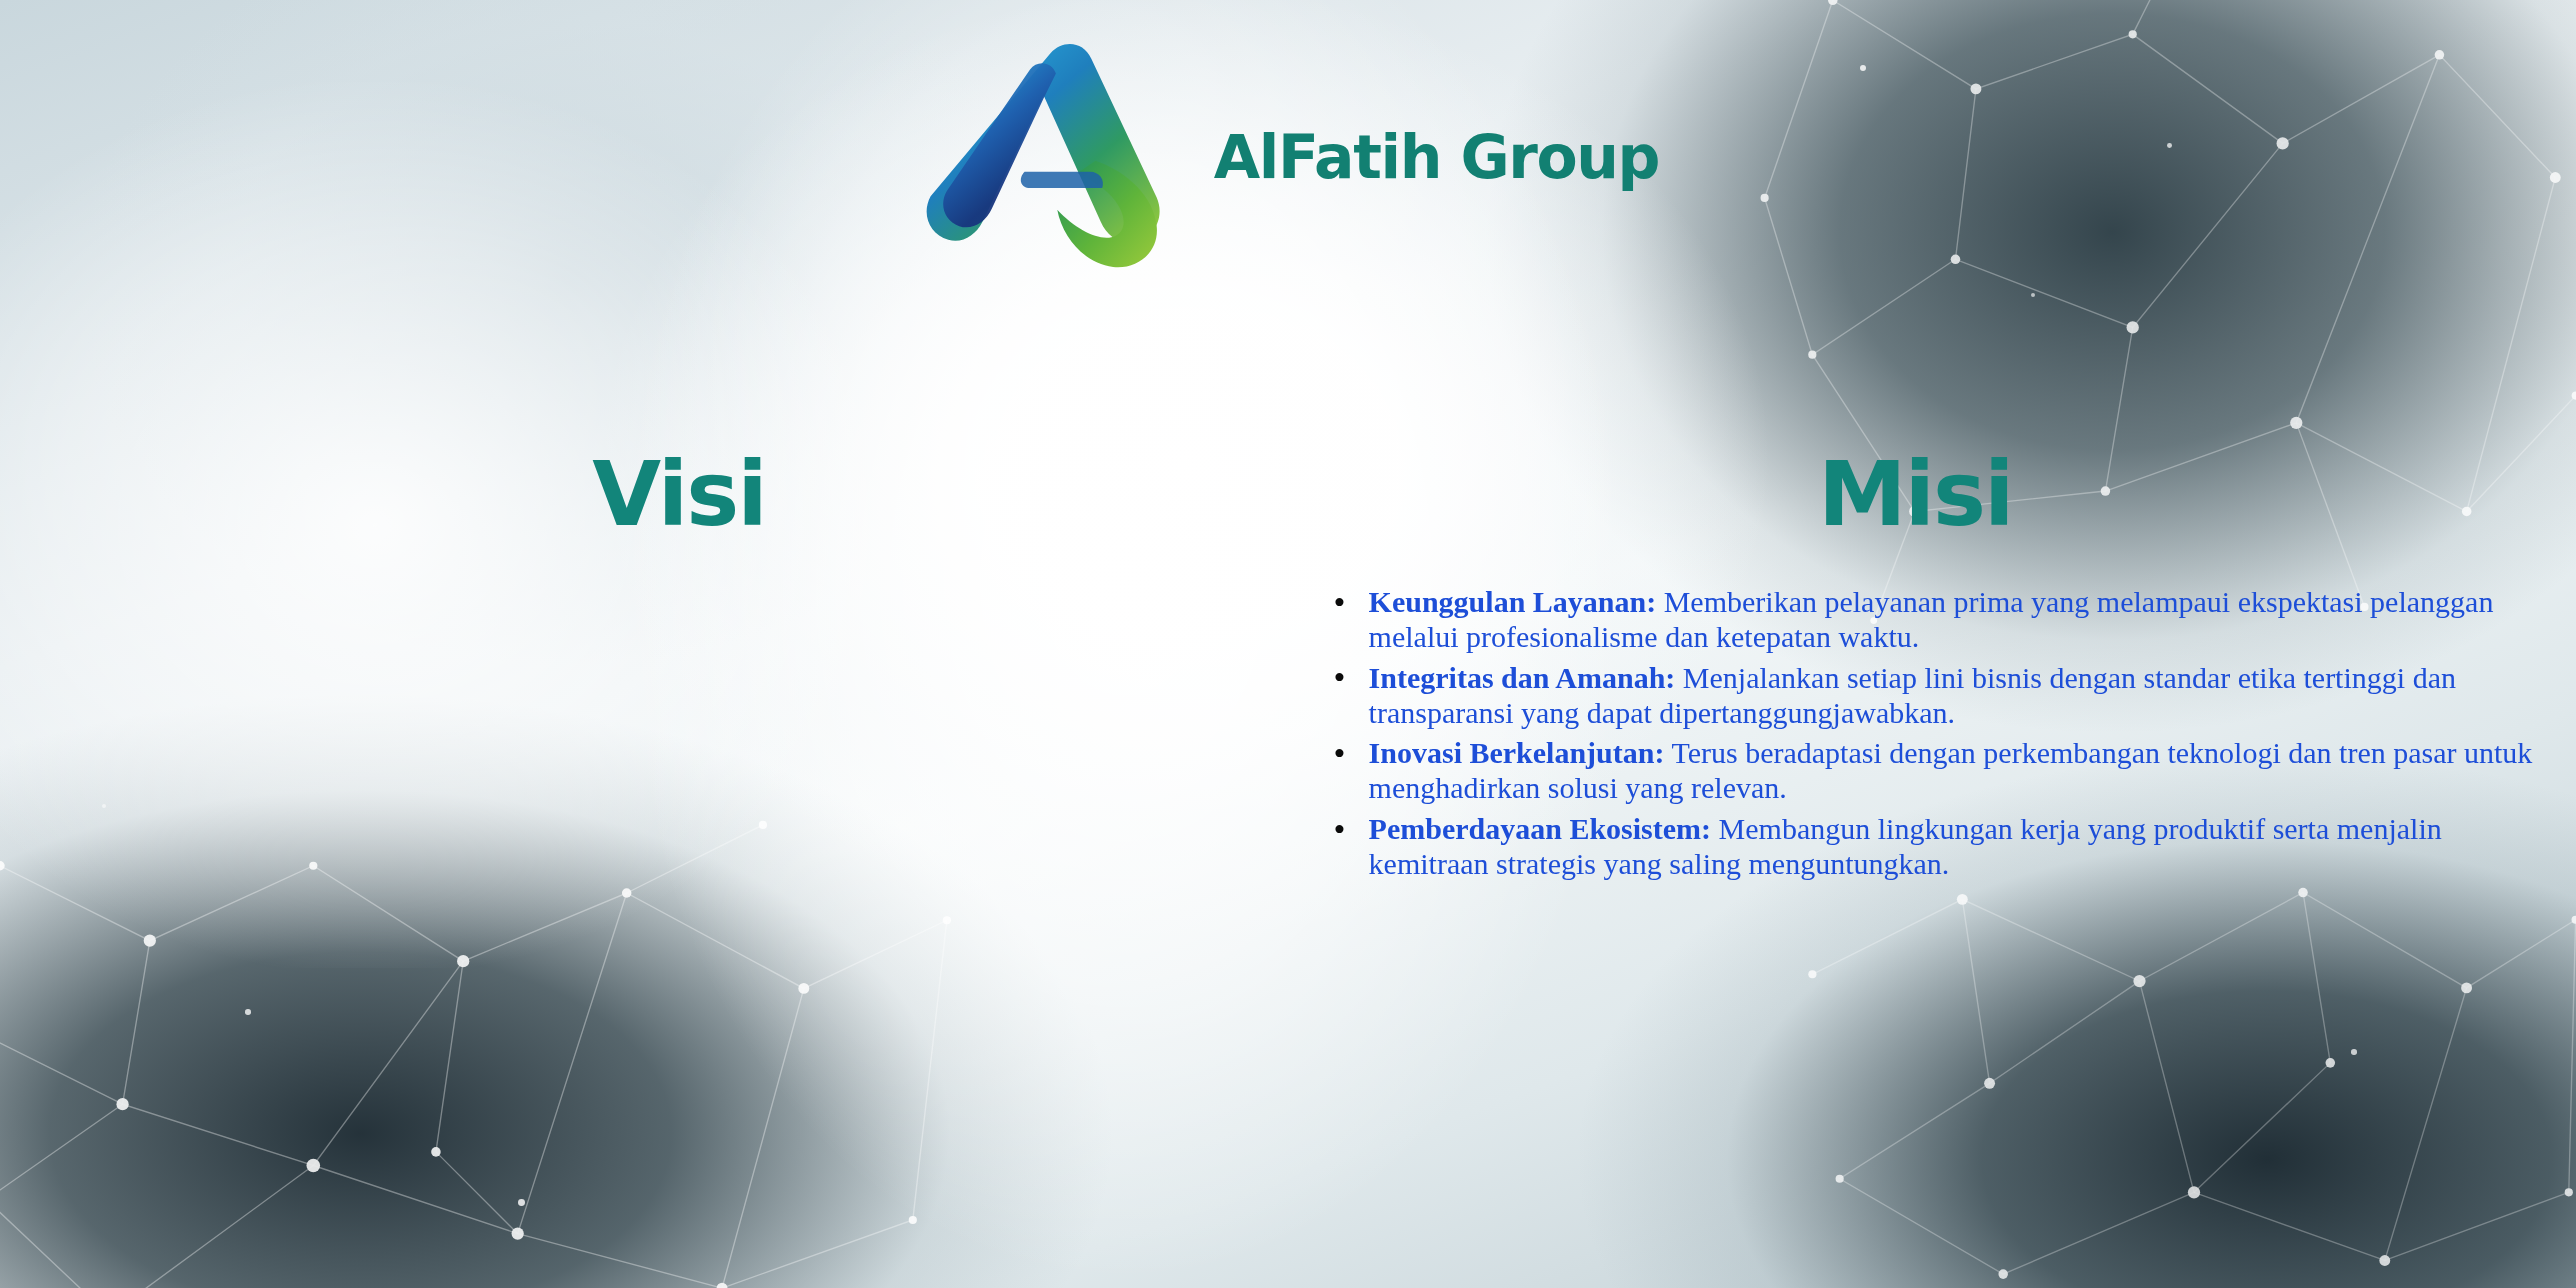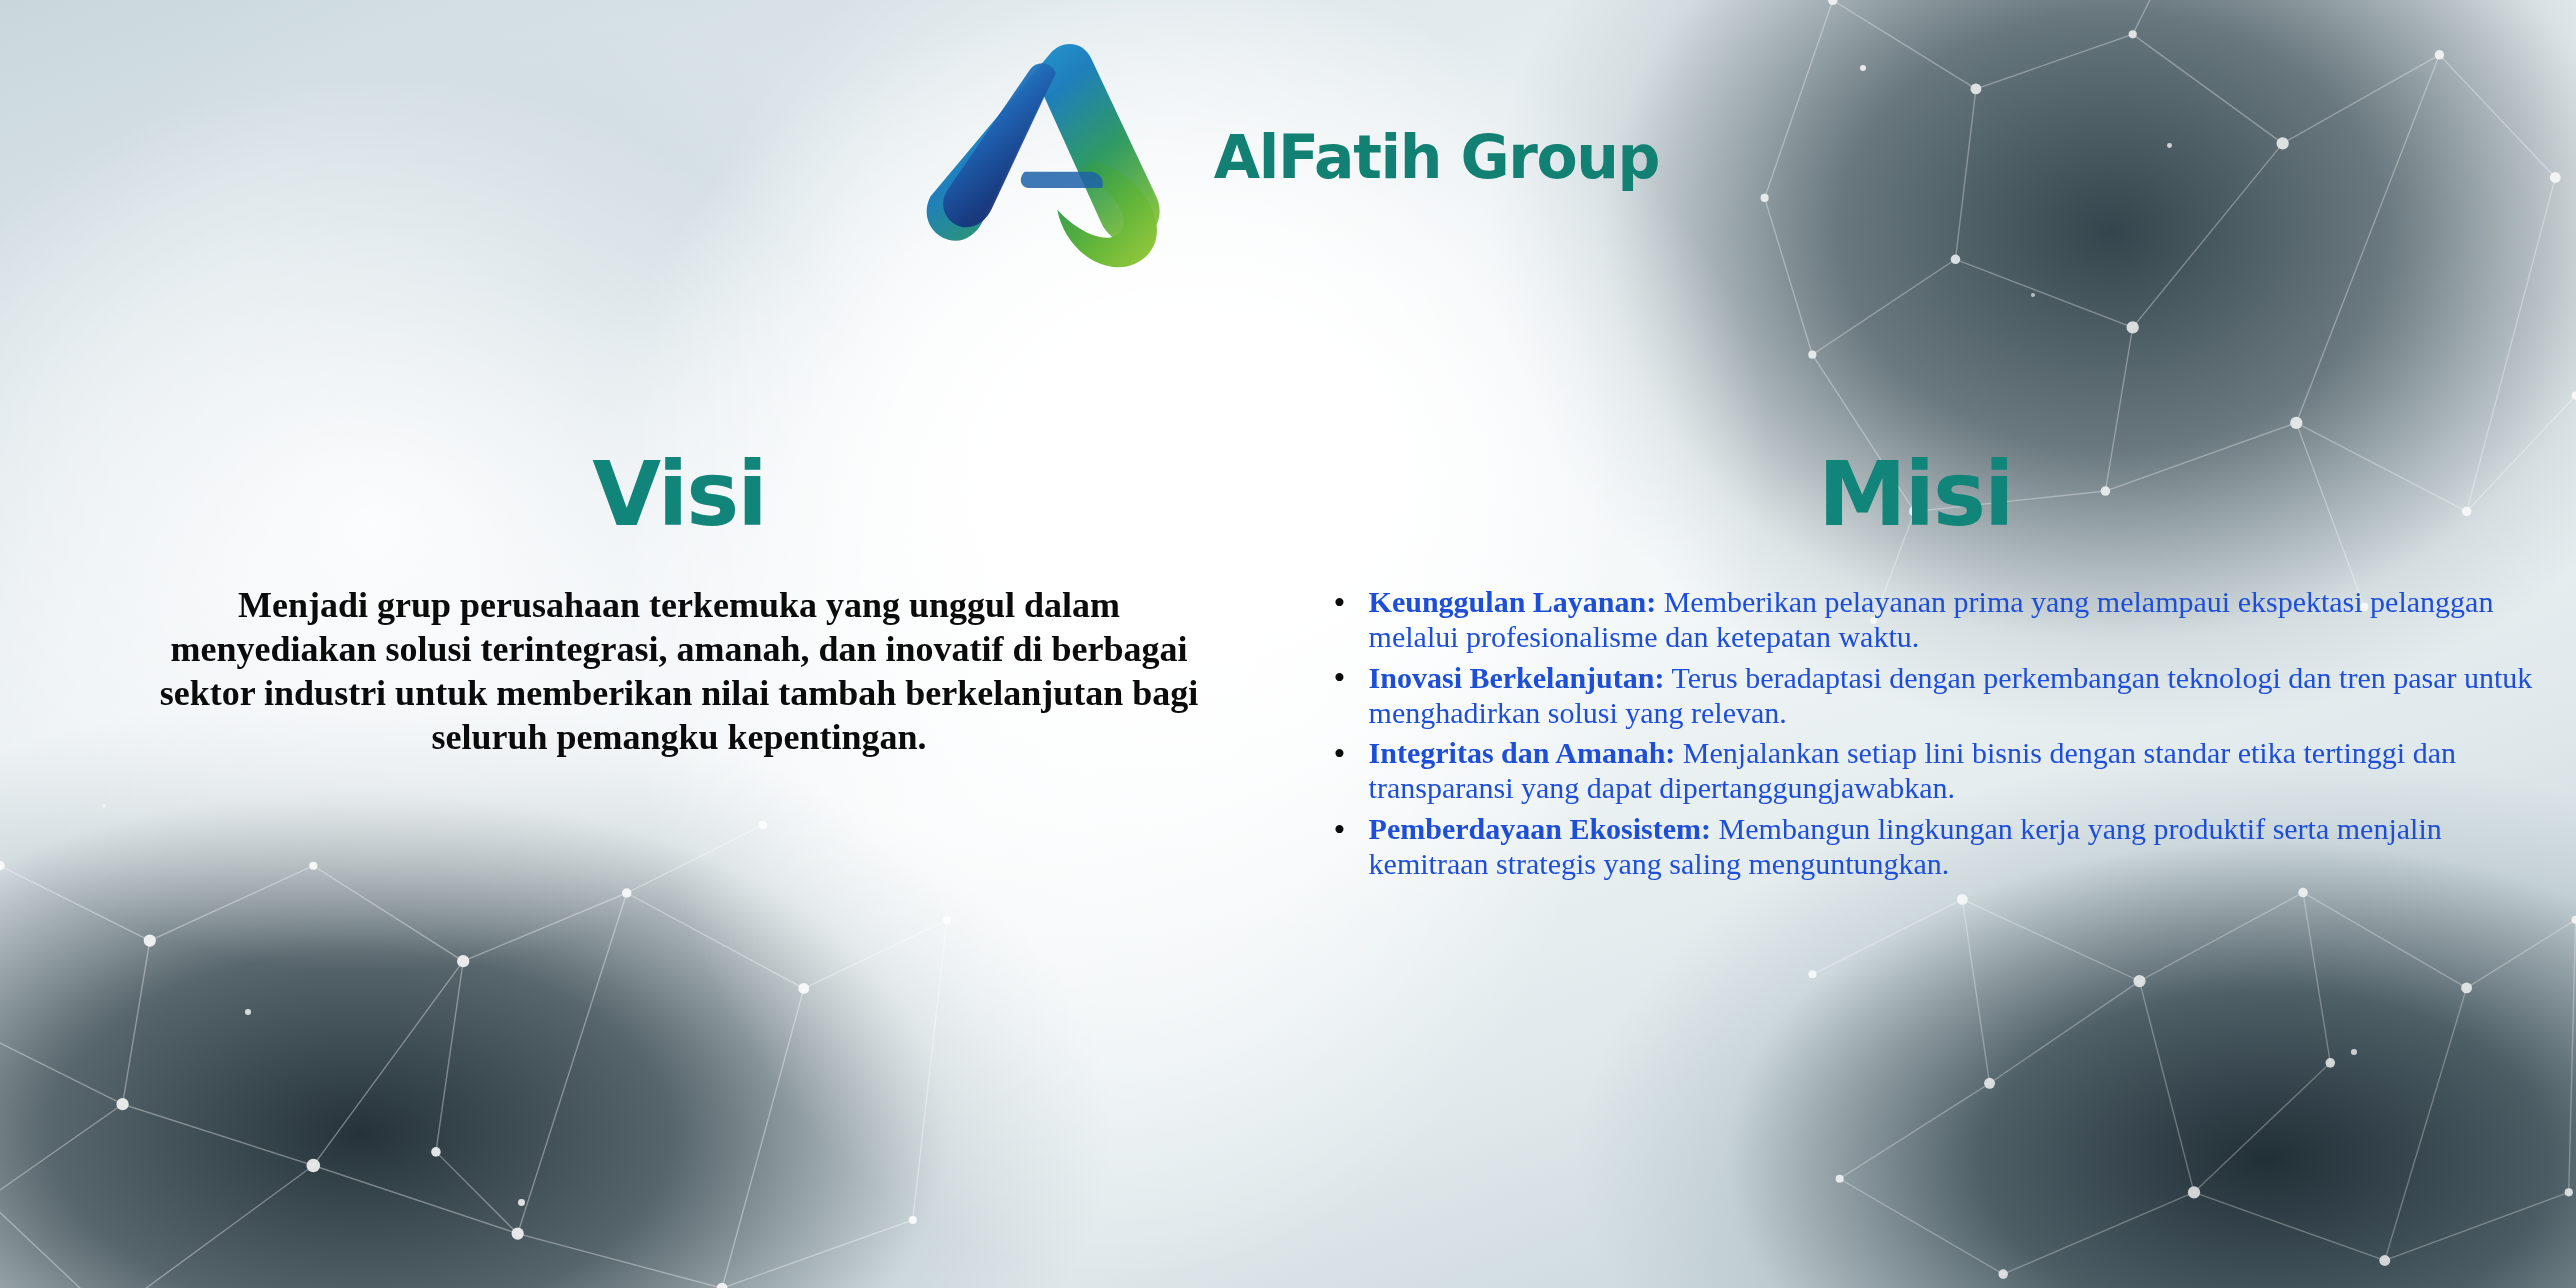--- a/index.html
+++ b/index.html
@@ -326,34 +326,33 @@
         <path d="M158,212 L254,212 C268,212 276,224 272,236 L166,236 C152,236 148,222 158,212 Z" fill="#1d61a8" opacity="0.85"></path>
       </svg>
     </div>
     <div class="brand-name">AlFatih Group</div>
   </div>
 
   <div class="columns">
 
     <div class="col-visi">
       <h2 class="section-title">Visi</h2>
-      <p class="visi-text">Menjadi grup perusahaan terkemuka yang unggul dalam menyediakan solusi terintegrasi, amanah, dan inovatif di berbagai sektor industri untuk memberikan nilai tambah berkelanjutan bagi seluruh pemangku kepentingan.</p>
     </div>
 
     <div class="col-misi">
       <h2 class="section-title misi-title">Misi</h2>
       <ul class="misi-list">
         <li>
           <b>Keunggulan Layanan:</b><span> Memberikan pelayanan prima yang melampaui ekspektasi pelanggan melalui profesionalisme dan ketepatan waktu.</span>
         </li>
         <li>
-          <b>Inovasi Berkelanjutan:</b><span> Terus beradaptasi dengan perkembangan teknologi dan tren pasar untuk menghadirkan solusi yang relevan.</span>
+          <b>Integritas dan Amanah:</b><span> Menjalankan setiap lini bisnis dengan standar etika tertinggi dan transparansi yang dapat dipertanggungjawabkan.</span>
         </li>
         <li>
-          <b>Integritas dan Amanah:</b><span> Menjalankan setiap lini bisnis dengan standar etika tertinggi dan transparansi yang dapat dipertanggungjawabkan.</span>
+          <b>Inovasi Berkelanjutan:</b><span> Terus beradaptasi dengan perkembangan teknologi dan tren pasar untuk menghadirkan solusi yang relevan.</span>
         </li>
         <li>
           <b>Pemberdayaan Ekosistem:</b><span> Membangun lingkungan kerja yang produktif serta menjalin kemitraan strategis yang saling menguntungkan.</span>
         </li>
       </ul>
     </div>
 
   </div>
 </div>
 

